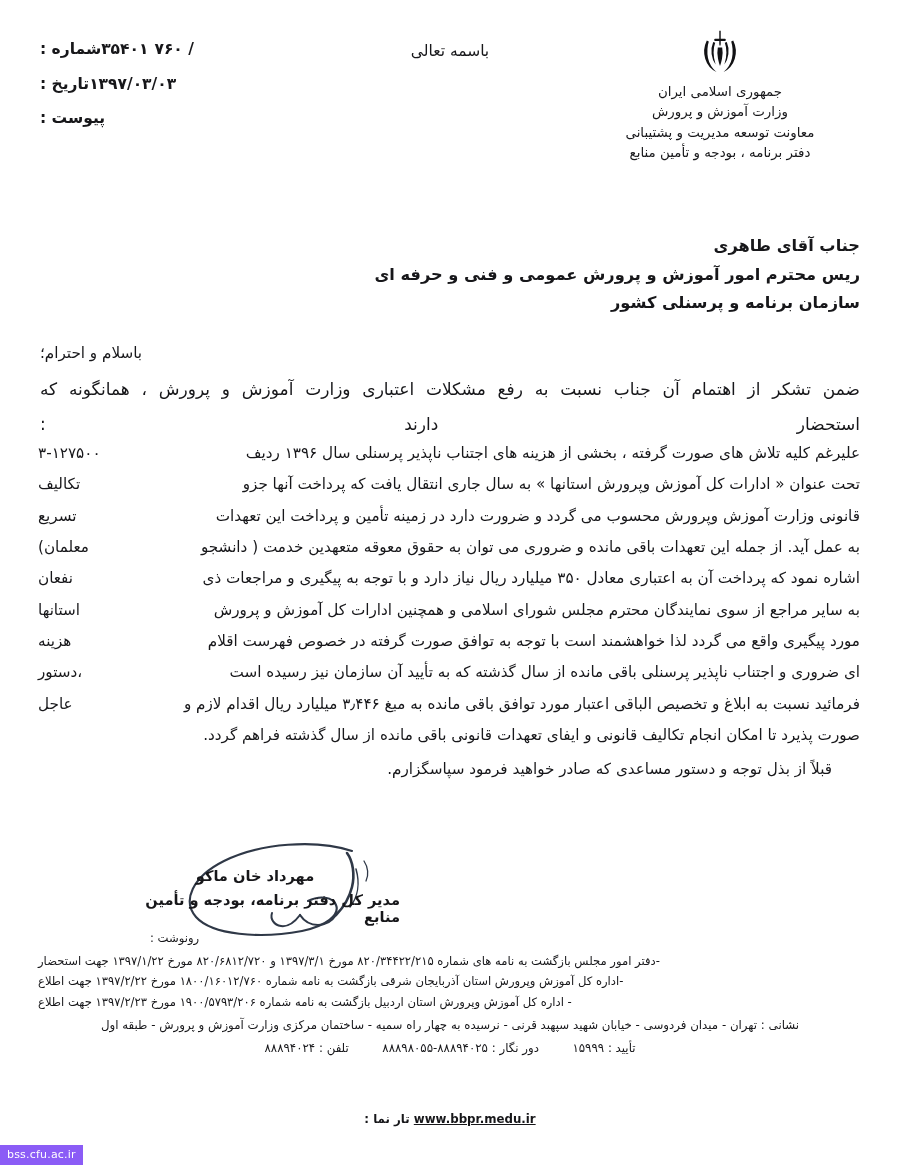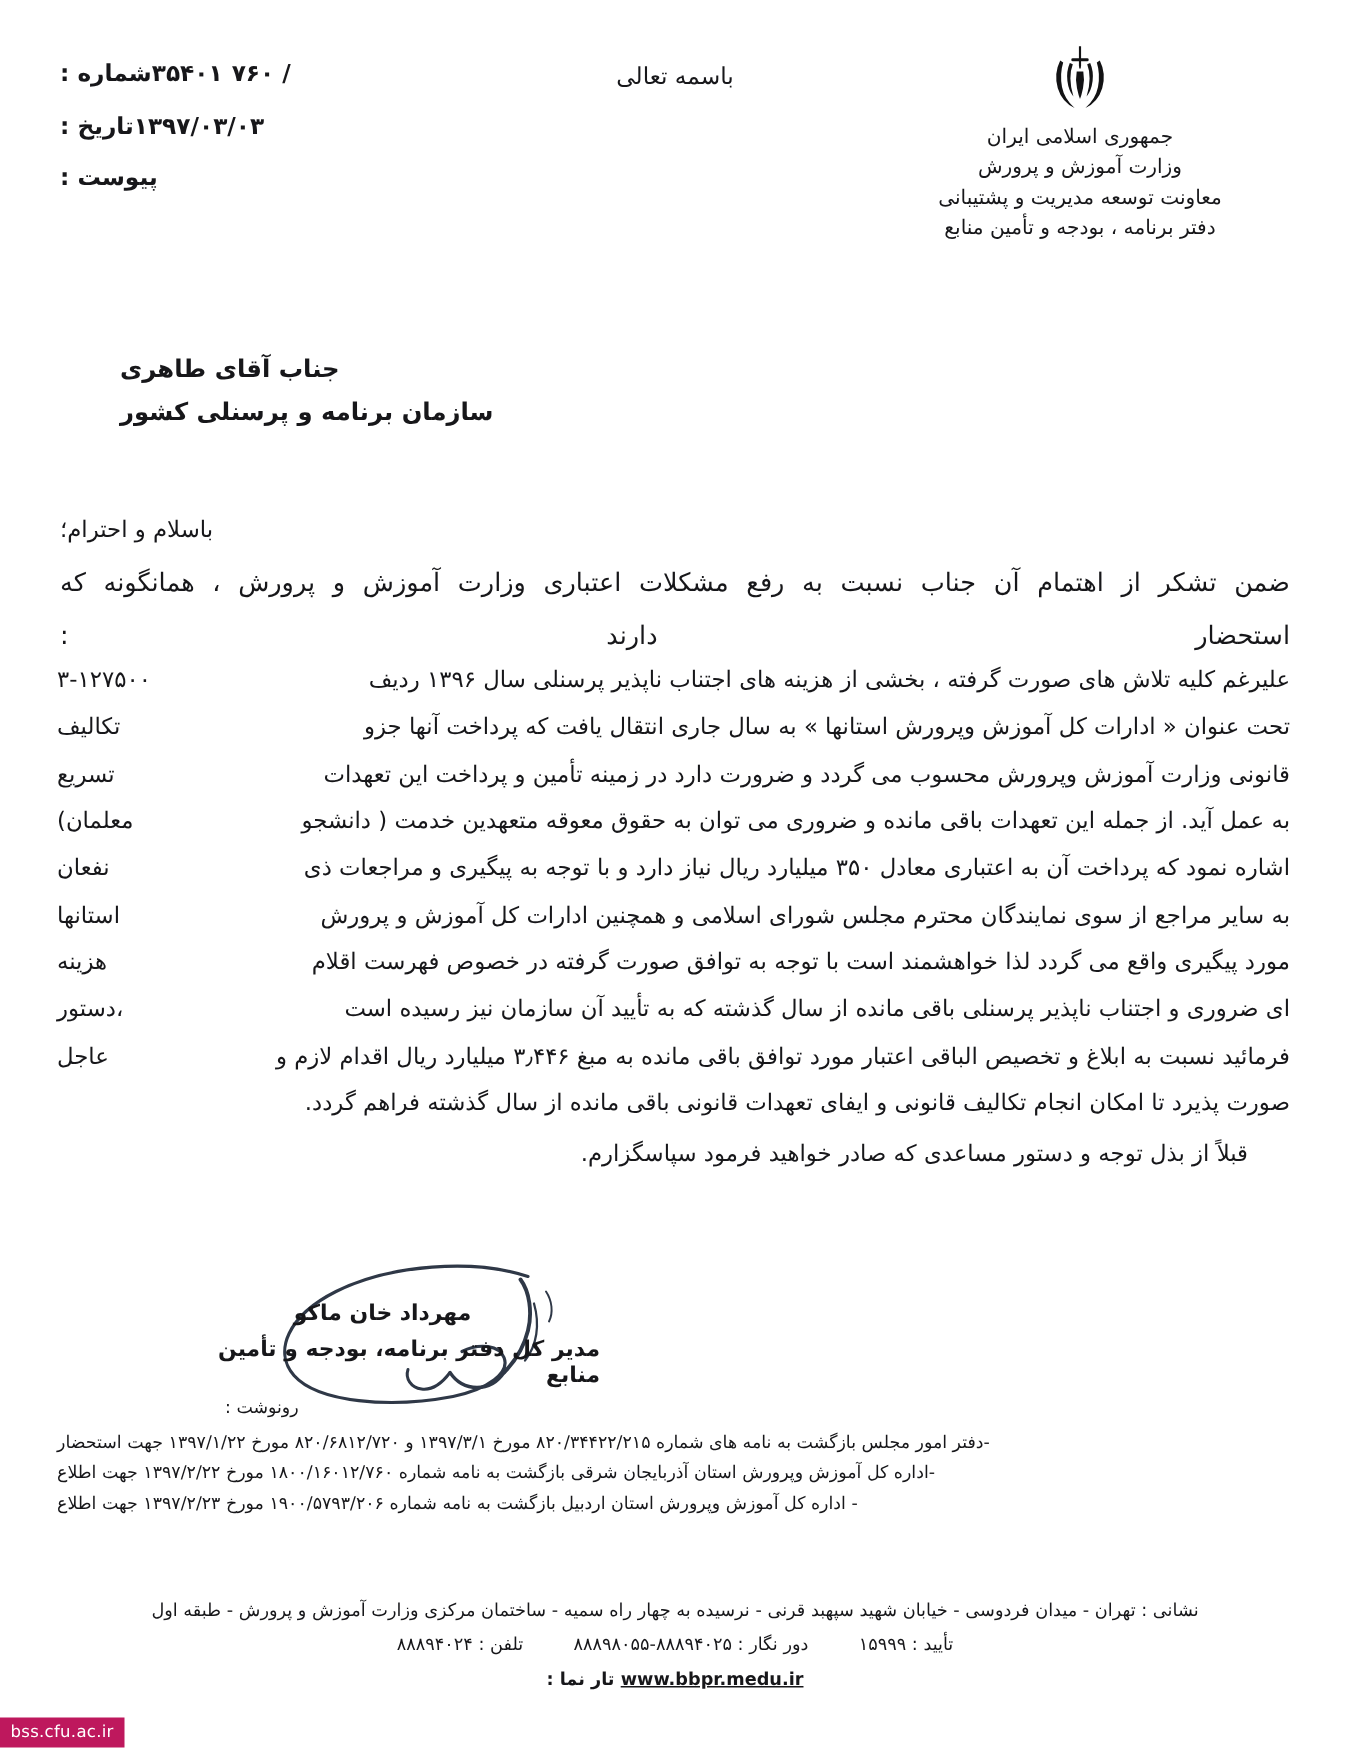--- a/index.html
+++ b/index.html
@@ -40,21 +40,21 @@
   .emblem{height:46px;margin-bottom:8px;display:flex;justify-content:center;align-items:flex-end;}
   .lh-line{font-size:13.4px;line-height:1.52;white-space:nowrap;letter-spacing:.1px;}
 
   
   .addressee{
     position:absolute;top:232px;right:40px;width:820px;
     direction:rtl;text-align:left;
     font-weight:bold;font-size:16.2px;line-height:1.76;
     letter-spacing:.2px;
   }
-  .addressee div{padding-left:40px;}
+  .addressee div{padding-left:40px;text-align:right;}
 
   
   .greeting{
     position:absolute;top:344px;right:40px;width:820px;
     direction:rtl;text-align:left;padding-left:40px;
     font-size:15.2px;
   }
 
   
   .intro{
@@ -109,27 +109,27 @@
   .cc .cc-item{white-space:nowrap;text-align:left;}
 
   
   .footer{
     position:absolute;bottom:34px;left:0;width:900px;text-align:center;
     direction:rtl;font-size:11.8px;line-height:1.95;
   }
   .f-addr{letter-spacing:.1px;}
   .f-tel{letter-spacing:.1px;}
   .f-tel .gap{display:inline-block;width:26px;}
-  .f-web{font-weight:bold;}
+  .f-web{font-weight:bold;margin-top:48px;}
   .f-web .url{font-weight:bold;text-decoration:underline;direction:ltr;display:inline-block;}
 
   
   .watermark{
     position:absolute;left:0;bottom:0;
-    background:#be185d;color:#ffffff;
+    background:#8b5cf6;color:#ffffff;
     font-family:"DejaVu Sans","Liberation Sans",sans-serif;
     font-size:11px;padding:3px 7px 4px 7px;direction:ltr;letter-spacing:.2px;
   }
 </style>
 </head>
 <body>
 
 <div class="page">
 
   <div class="meta-block">
@@ -172,20 +172,21 @@
       </svg>
     </div>
     <div class="lh-line">جمهوری اسلامی ایران</div>
     <div class="lh-line">وزارت آموزش و پرورش</div>
     <div class="lh-line">معاونت توسعه مدیریت و پشتیبانی</div>
     <div class="lh-line">دفتر برنامه ، بودجه و تأمین منابع</div>
   </div>
 
   <div class="addressee">
     <div>جناب آقای طاهری</div>
+    <div>ریس محترم امور آموزش و پرورش عمومی و فنی و حرفه ای</div>
     <div>سازمان برنامه و پرسنلی کشور</div>
   </div>
 
   <div class="greeting">باسلام و احترام؛</div>
 
   <div class="intro">
     <span class="ln first">ضمن تشکر از اهتمام آن جناب نسبت به رفع مشکلات اعتباری وزارت آموزش و پرورش ، همانگونه که</span>
     <span class="ln last">استحضار دارند :</span>
   </div>
 

